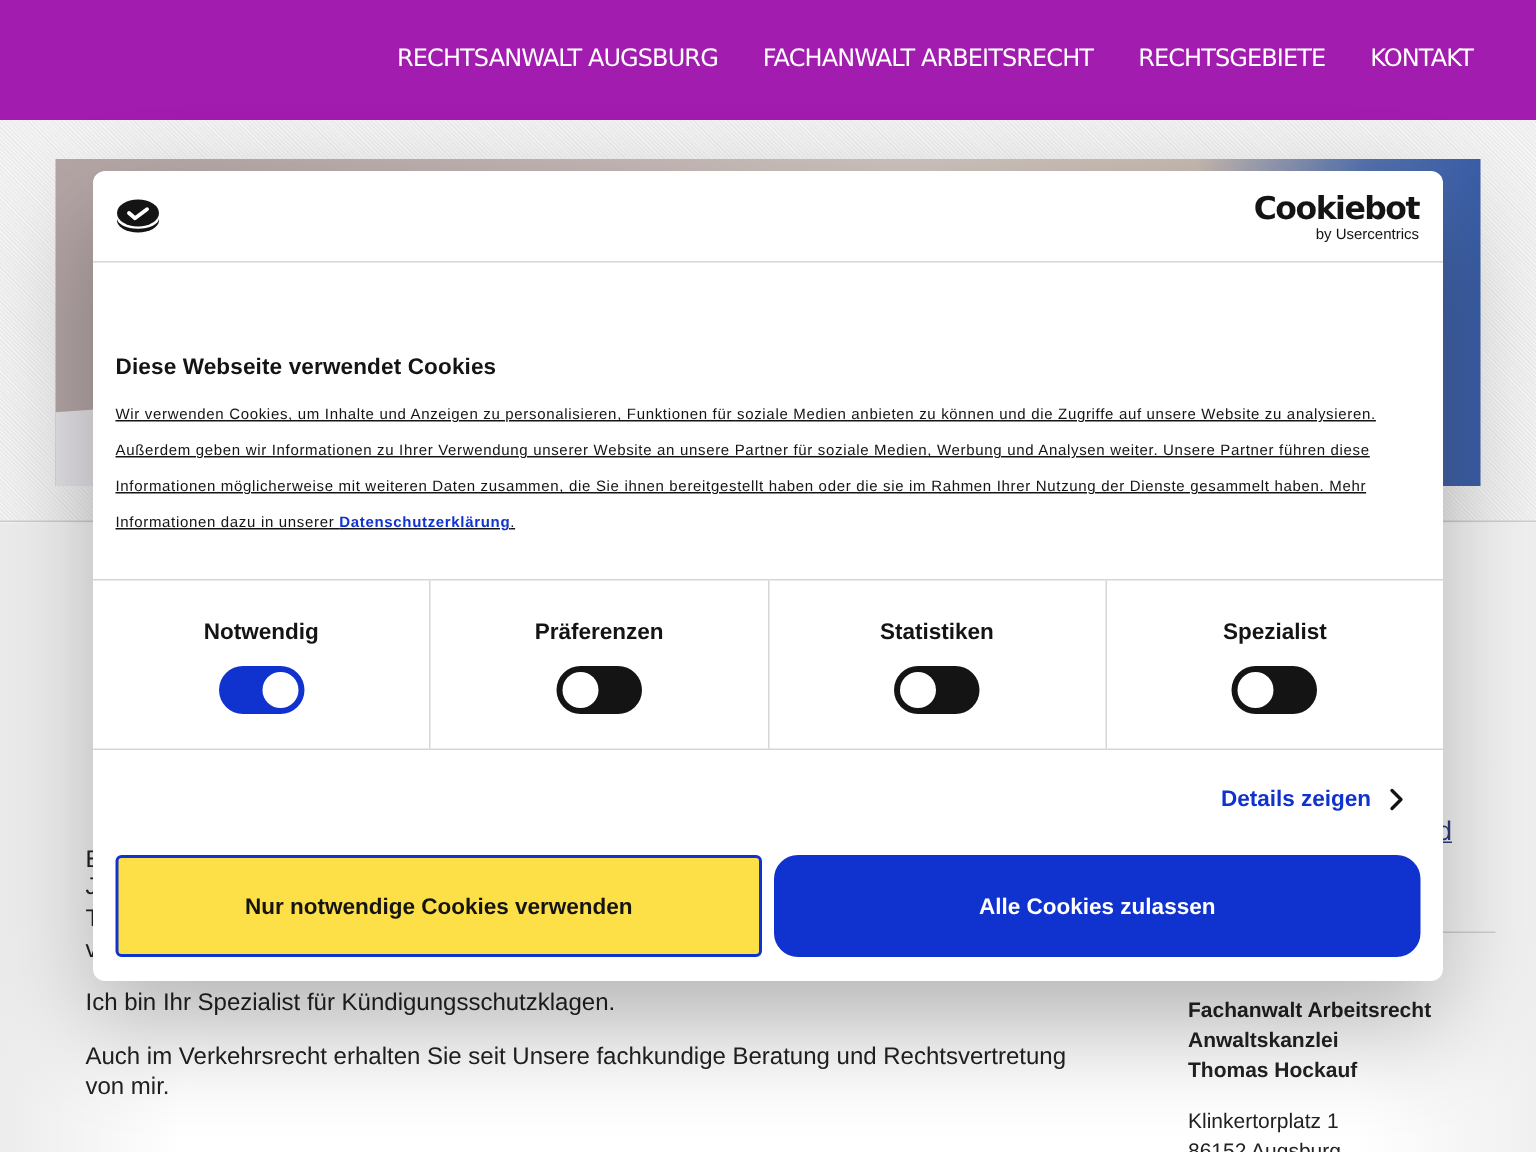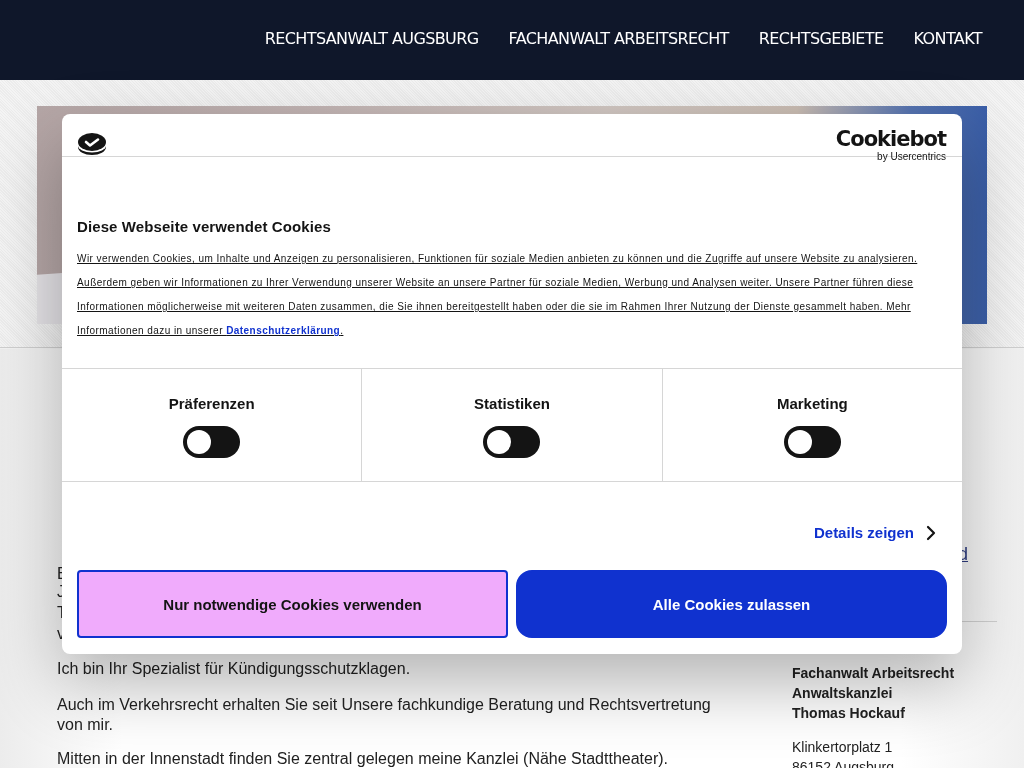--- a/index.html
+++ b/index.html
@@ -6,21 +6,21 @@
   html, body { width: 1024px; height: 768px; overflow: hidden; }
   body {
     font-family: "Liberation Sans", sans-serif;
     color: #222;
     background: #f2f2f2;
     position: relative;
   }
   
   .topbar {
     position: absolute; left: 0; top: 0; width: 1024px; height: 88px;
-    background: #0f172a;
+    background: #a21caf;
   }
   .topbar nav {
     position: absolute; right: 42px; top: 29px;
     display: flex; gap: 30px;
   }
   .topbar nav a {
     color: #ffffff; text-decoration: none;
     font-family: "DejaVu Sans", sans-serif;
     font-size: 16px; letter-spacing: -0.6px;
     white-space: nowrap;
@@ -55,21 +55,21 @@
   .contact .b { font-weight: bold; display: block; }
   .contact .addr { margin-top: 14px; display: block; }
   .contact .addr span { display: block; }
   
   .dialog {
     position: absolute; left: 62px; top: 114px; width: 900px; height: 540px;
     background: #ffffff; border-radius: 8px;
     box-shadow: 0 30px 70px rgba(0,0,0,0.30);
     font-family: "Liberation Sans", sans-serif;
   }
-  .dlg-head { height: 43px; border-bottom: 1px solid #d6d6d6; position: relative; }
+  .dlg-head { height: 61px; border-bottom: 1px solid #d6d6d6; position: relative; }
   .cb-logo { position: absolute; left: 15px; top: 18px; width: 30px; height: 24px; }
   .brand { position: absolute; right: 16px; top: 13px; text-align: right; color: #141414; }
   .brand .name { font-family: "DejaVu Sans", sans-serif; font-weight: bold; font-size: 21px; letter-spacing: -1px; line-height: 24px; display: block; }
   .brand .by { font-size: 10px; display: block; line-height: 11px; }
   .dlg-body { padding: 33px 15px 0 15px; height: 212px; border-bottom: 1px solid #d6d6d6; }
   .dlg-body h2 { font-size: 15px; font-weight: bold; color: #141414; margin-bottom: 12px; letter-spacing: 0.1px; margin-top: 28px; }
   .dlg-body p { font-size: 10px; line-height: 24px; color: #141414; letter-spacing: 0.45px; text-decoration: underline; }
   .dlg-body a { color: #1032cf; font-weight: bold; text-decoration: none; }
   .toggles { display: flex; height: 113px; border-bottom: 1px solid #d6d6d6; }
   .tcell { flex: 1; border-right: 1px solid #d6d6d6; text-align: center; padding-top: 26px; }
@@ -77,21 +77,21 @@
   .tcell .lbl { font-size: 15px; font-weight: bold; color: #141414; display: block; margin-bottom: 14px; }
   .switch { display: inline-block; width: 57px; height: 32px; border-radius: 16px; background: #141414; position: relative; }
   .switch .knob { position: absolute; top: 4px; left: 4px; width: 24px; height: 24px; border-radius: 50%; background: #fff; }
   .switch.on { background: #1032cf; }
   .switch.on .knob { left: 29px; }
   .details { position: absolute; right: 26px; top: 410px; display: flex; align-items: center; gap: 12px; }
   .details .dl { color: #1032cf; font-size: 15px; font-weight: bold; }
   .details svg { display: block; }
   .buttons { position: absolute; left: 15px; top: 456px; width: 870px; display: flex; gap: 8px; }
   .btn {
-    flex: 1; height: 68px; border-radius: 4px; border: 2px solid #1032cf; background: #f0abfc;
+    flex: 1; height: 68px; border-radius: 4px; border: 2px solid #1032cf; background: #fde047;
     color: #141414; font-size: 15px; font-weight: bold; display: flex; align-items: center; justify-content: center;
     text-align: center; line-height: 17px; padding: 0 20px; cursor: pointer; font-family: "Liberation Sans", sans-serif;
   }
   .btn.primary { background: #1032cf; color: #fff; border-radius: 16px; }
 </style>
 </head>
 <body>
 
 <header class="topbar">
   <nav>
@@ -106,21 +106,20 @@
   <div class="hero"></div>
 </div>
 
 <main class="content">
   <span class="stub" style="top:216px">E</span>
   <span class="stub" style="top:234px">J</span>
   <span class="stub" style="top:255px">T</span>
   <span class="stub" style="top:276px">v</span>
   <p class="p1">Ich bin Ihr Spezialist für Kündigungsschutzklagen.</p>
   <p class="p2">Auch im Verkehrsrecht erhalten Sie seit Unsere fachkundige Beratung und Rechtsvertretung von mir.</p>
-  <p class="p3">Mitten in der Innenstadt finden Sie zentral gelegen meine Kanzlei (Nähe Stadttheater).</p>
 
   <a class="side-link" href="#">d</a>
   <div class="sidebar-rule"></div>
   <div class="contact">
     <span class="b">Fachanwalt Arbeitsrecht</span>
     <span class="b">Anwaltskanzlei</span>
     <span class="b">Thomas Hockauf</span>
     <span class="addr">
       <span>Klinkertorplatz 1</span>
       <span>86152 Augsburg</span>
@@ -142,29 +141,33 @@
     </div>
   </div>
 
   <div class="dlg-body">
     <h2>Diese Webseite verwendet Cookies</h2>
     <p><span>Wir verwenden Cookies, um Inhalte und Anzeigen zu personalisieren, Funktionen für soziale Medien anbieten zu können und die Zugriffe auf unsere Website zu analysieren. Außerdem geben wir Informationen zu Ihrer Verwendung unserer Website an unsere Partner für soziale Medien, Werbung und Analysen weiter. Unsere Partner führen diese Informationen möglicherweise mit weiteren Daten zusammen, die Sie ihnen bereitgestellt haben oder die sie im Rahmen Ihrer Nutzung der Dienste gesammelt haben. Mehr Informationen dazu in unserer </span><a href="#">Datenschutzerklärung</a><span>.</span></p>
   </div>
 
   <div class="toggles">
     <div class="tcell">
+      <span class="lbl">Notwendig</span>
+      <span class="switch on"><span class="knob"></span></span>
+    </div>
+    <div class="tcell">
       <span class="lbl">Präferenzen</span>
       <span class="switch"><span class="knob"></span></span>
     </div>
     <div class="tcell">
       <span class="lbl">Statistiken</span>
       <span class="switch"><span class="knob"></span></span>
     </div>
     <div class="tcell">
-      <span class="lbl">Marketing</span>
+      <span class="lbl">Spezialist</span>
       <span class="switch"><span class="knob"></span></span>
     </div>
   </div>
 
   <div class="details">
     <span class="dl">Details zeigen</span>
     <svg width="10" height="16" viewBox="0 0 10 16">
       <path d="M2 2 l6 6 l-6 6" stroke="#141414" stroke-width="2.2" fill="none" stroke-linecap="round" stroke-linejoin="round"></path>
     </svg>
   </div>

